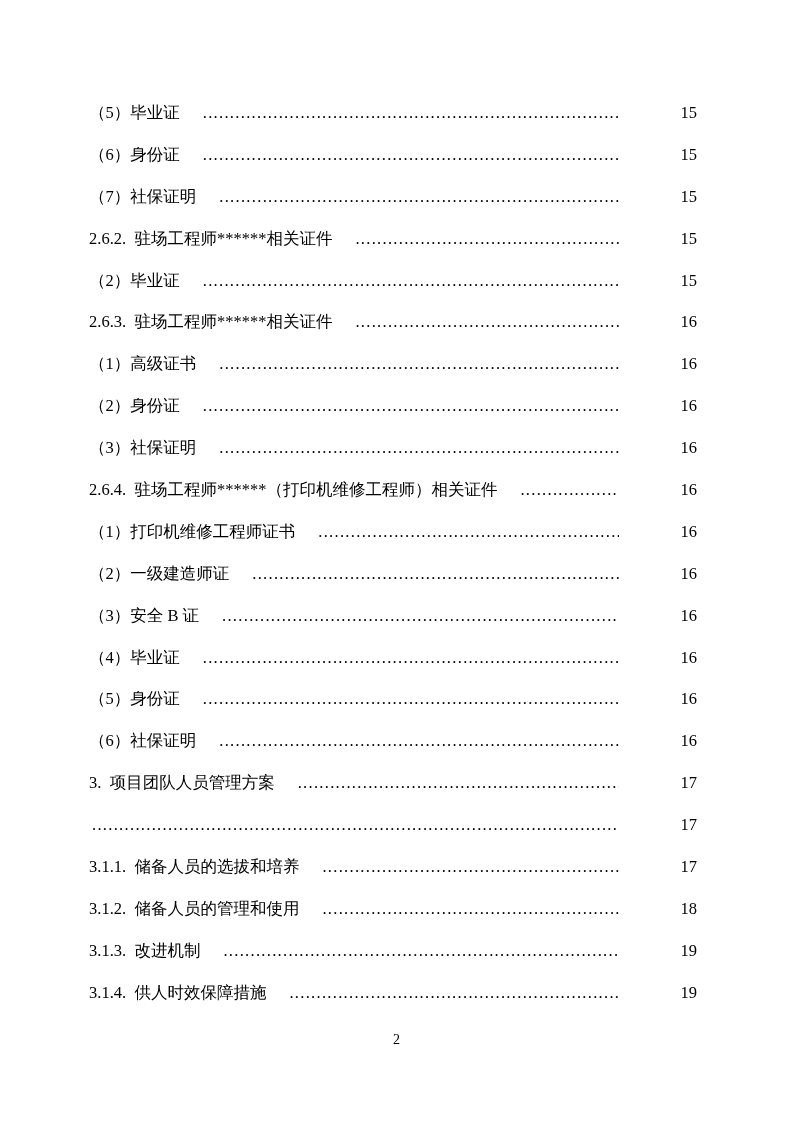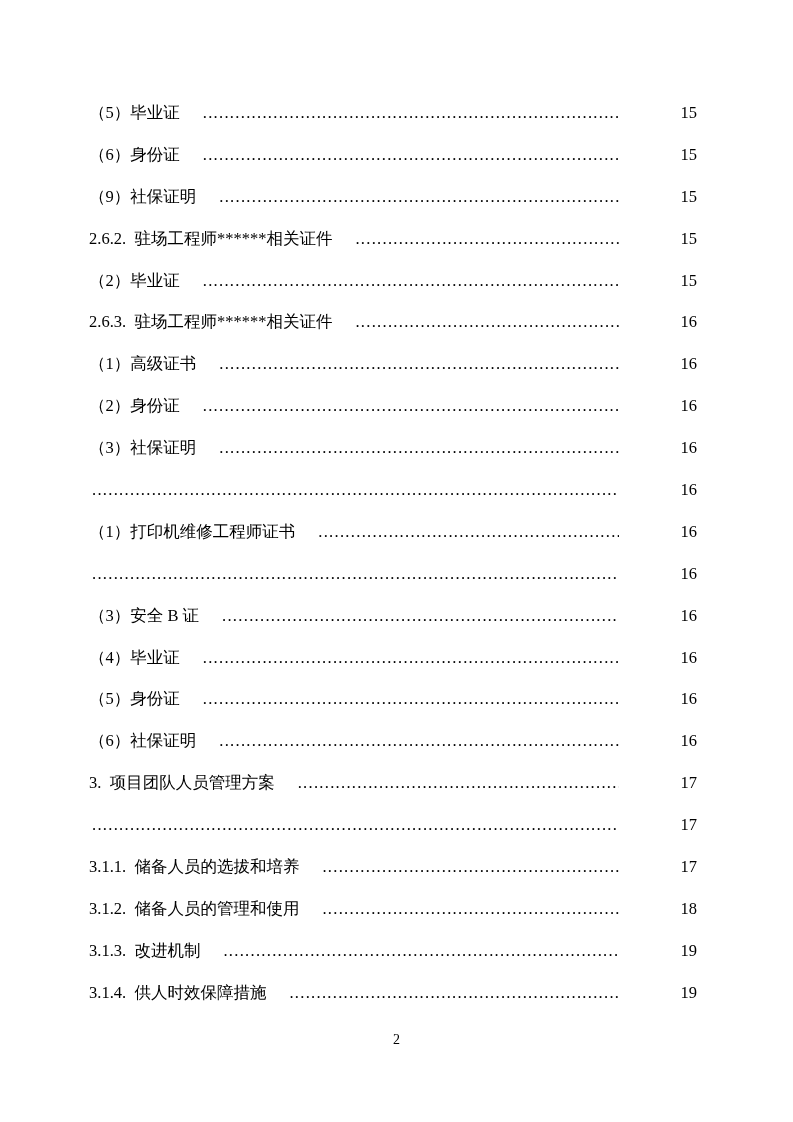--- a/index.html
+++ b/index.html
@@ -61,30 +61,30 @@
     line-height: 18px;
   }
 </style>
 </head>
 <body>
 
 <div class="page">
   <div class="toc">
       <div class="toc-row"><span class="toc-title">（5）毕业证</span><span class="toc-leader">............................................................................................................................................................................................................................</span><span class="toc-page">15</span></div>
       <div class="toc-row"><span class="toc-title">（6）身份证</span><span class="toc-leader">............................................................................................................................................................................................................................</span><span class="toc-page">15</span></div>
-      <div class="toc-row"><span class="toc-title">（9）社保证明</span><span class="toc-leader">............................................................................................................................................................................................................................</span><span class="toc-page">15</span></div>
+      <div class="toc-row"><span class="toc-title">（7）社保证明</span><span class="toc-leader">............................................................................................................................................................................................................................</span><span class="toc-page">15</span></div>
       <div class="toc-row"><span class="toc-title">2.6.2.  驻场工程师******相关证件</span><span class="toc-leader">............................................................................................................................................................................................................................</span><span class="toc-page">15</span></div>
       <div class="toc-row"><span class="toc-title">（2）毕业证</span><span class="toc-leader">............................................................................................................................................................................................................................</span><span class="toc-page">15</span></div>
       <div class="toc-row"><span class="toc-title">2.6.3.  驻场工程师******相关证件</span><span class="toc-leader">............................................................................................................................................................................................................................</span><span class="toc-page">16</span></div>
       <div class="toc-row"><span class="toc-title">（1）高级证书</span><span class="toc-leader">............................................................................................................................................................................................................................</span><span class="toc-page">16</span></div>
       <div class="toc-row"><span class="toc-title">（2）身份证</span><span class="toc-leader">............................................................................................................................................................................................................................</span><span class="toc-page">16</span></div>
       <div class="toc-row"><span class="toc-title">（3）社保证明</span><span class="toc-leader">............................................................................................................................................................................................................................</span><span class="toc-page">16</span></div>
-      <div class="toc-row"><span class="toc-leader">............................................................................................................................................................................................................................</span><span class="toc-page">16</span></div>
+      <div class="toc-row"><span class="toc-title">2.6.4.  驻场工程师******（打印机维修工程师）相关证件</span><span class="toc-leader">............................................................................................................................................................................................................................</span><span class="toc-page">16</span></div>
       <div class="toc-row"><span class="toc-title">（1）打印机维修工程师证书</span><span class="toc-leader">............................................................................................................................................................................................................................</span><span class="toc-page">16</span></div>
-      <div class="toc-row"><span class="toc-leader">............................................................................................................................................................................................................................</span><span class="toc-page">16</span></div>
+      <div class="toc-row"><span class="toc-title">（2）一级建造师证</span><span class="toc-leader">............................................................................................................................................................................................................................</span><span class="toc-page">16</span></div>
       <div class="toc-row"><span class="toc-title">（3）安全 B 证</span><span class="toc-leader">............................................................................................................................................................................................................................</span><span class="toc-page">16</span></div>
       <div class="toc-row"><span class="toc-title">（4）毕业证</span><span class="toc-leader">............................................................................................................................................................................................................................</span><span class="toc-page">16</span></div>
       <div class="toc-row"><span class="toc-title">（5）身份证</span><span class="toc-leader">............................................................................................................................................................................................................................</span><span class="toc-page">16</span></div>
       <div class="toc-row"><span class="toc-title">（6）社保证明</span><span class="toc-leader">............................................................................................................................................................................................................................</span><span class="toc-page">16</span></div>
       <div class="toc-row bold"><span class="toc-title">3.  项目团队人员管理方案</span><span class="toc-leader">............................................................................................................................................................................................................................</span><span class="toc-page">17</span></div>
       <div class="toc-row bold"><span class="toc-leader">............................................................................................................................................................................................................................</span><span class="toc-page">17</span></div>
       <div class="toc-row"><span class="toc-title">3.1.1.  储备人员的选拔和培养</span><span class="toc-leader">............................................................................................................................................................................................................................</span><span class="toc-page">17</span></div>
       <div class="toc-row"><span class="toc-title">3.1.2.  储备人员的管理和使用</span><span class="toc-leader">............................................................................................................................................................................................................................</span><span class="toc-page">18</span></div>
       <div class="toc-row"><span class="toc-title">3.1.3.  改进机制</span><span class="toc-leader">............................................................................................................................................................................................................................</span><span class="toc-page">19</span></div>
       <div class="toc-row"><span class="toc-title">3.1.4.  供人时效保障措施</span><span class="toc-leader">............................................................................................................................................................................................................................</span><span class="toc-page">19</span></div>

